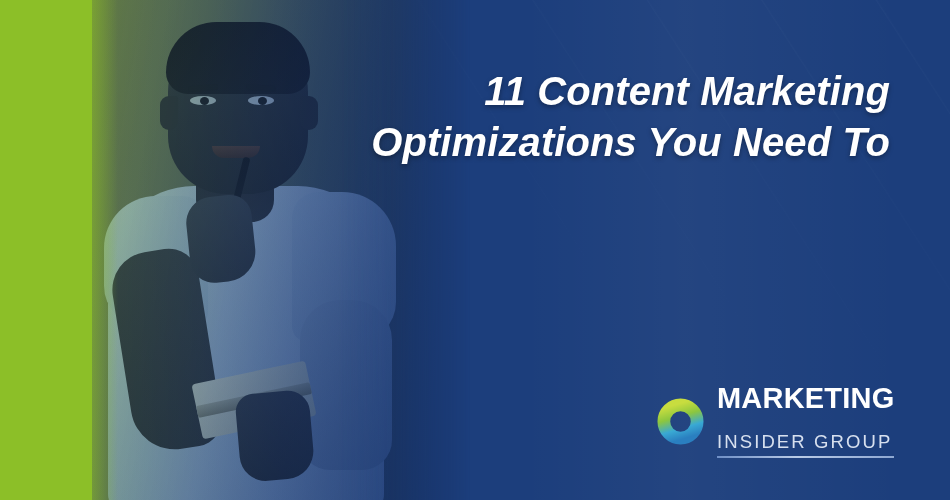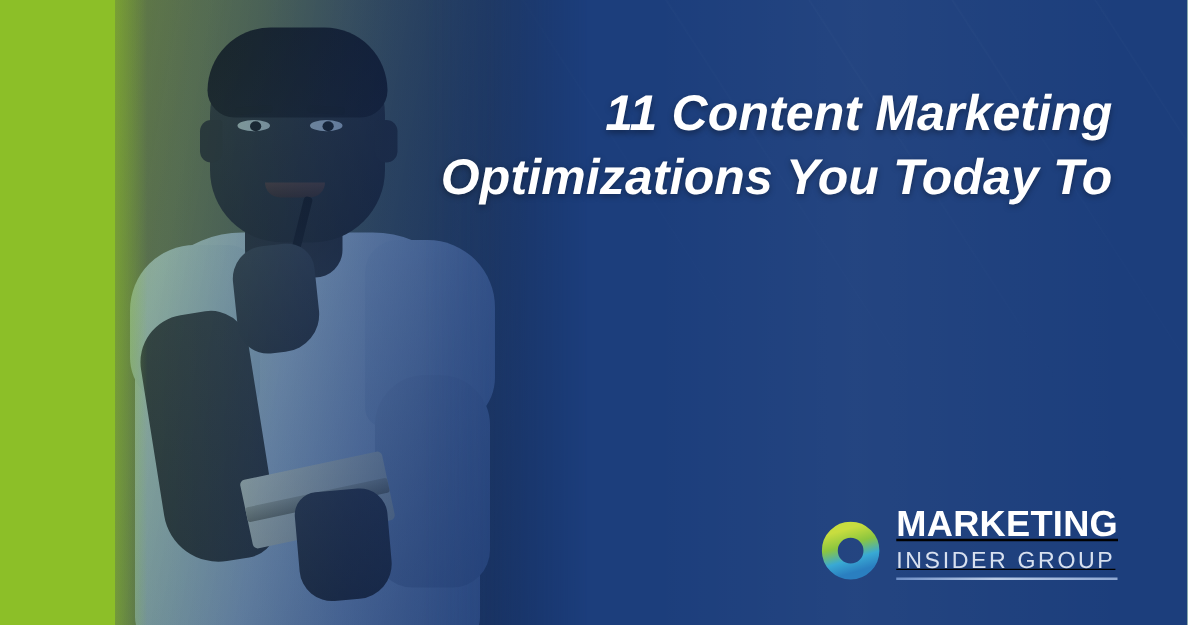--- a/index.html
+++ b/index.html
@@ -9,21 +9,21 @@
   }
   body {
     font-family: "Liberation Sans", sans-serif;
   }
 
   #banner {
     position: relative;
     width: 950px;
     height: 500px;
     overflow: hidden;
-    background: #15803d;
+    background: #0f172a;
   }
 
   
 
   
   .bg-base {
     position: absolute;
     inset: 0;
     background: #1c3e7c;
   }
@@ -322,25 +322,24 @@
     letter-spacing: 0.1px;
     text-shadow: 0 2px 5px rgba(0,0,0,0.35);
   }
   .headline .line { display: block; white-space: nowrap; }
 
   
 
   .logo {
     position: absolute;
     left: 657px;
-    top: 406px;
+    top: 384px;
     display: flex;
-    align-items: flex-end;
+    align-items: center;
     gap: 13px;
-    text-decoration: underline;
   }
   .logo-mark {
     width: 47px;
     height: 47px;
     flex: 0 0 auto;
     display: block;
   }
   .logo-text { display: block; }
   .logo-title {
     display: block;
@@ -352,21 +351,21 @@
     letter-spacing: 0.2px;
   }
   .logo-sub {
     display: block;
     color: #d7e0ef;
     font-family: "Liberation Sans", sans-serif;
     font-weight: normal;
     font-size: 18.5px;
     line-height: 21px;
     letter-spacing: 2.1px;
-    margin-top: 2px;
+    margin-top: 18px;
   }
   .logo-rule {
     display: block;
     height: 2px;
     margin-top: 4px;
     background: linear-gradient(90deg, #6f8fc6 0%, #b9cbe6 45%, #8fa8d2 100%);
   }
 </style>
 </head>
 <body>
@@ -407,21 +406,21 @@
 
     <div class="photo-tint"></div>
     <div class="photo-tint2"></div>
   </div>
 
   <div class="green-band"></div>
   <div class="green-band-soft"></div>
 
   <div class="headline">
     <span class="line">11 Content Marketing</span>
-    <span class="line">Optimizations You Today To</span>
+    <span class="line">Optimizations You Need To</span>
   </div>
 
   <div class="logo">
     <svg class="logo-mark" viewBox="0 0 48 48">
       <defs>
         <linearGradient id="ringGrad" x1="0.35" y1="0" x2="0.65" y2="1">
           <stop offset="0%" stop-color="#c8dd3f"></stop>
           <stop offset="35%" stop-color="#8cc63f"></stop>
           <stop offset="70%" stop-color="#39a9d4"></stop>
           <stop offset="100%" stop-color="#2a7fc0"></stop>

